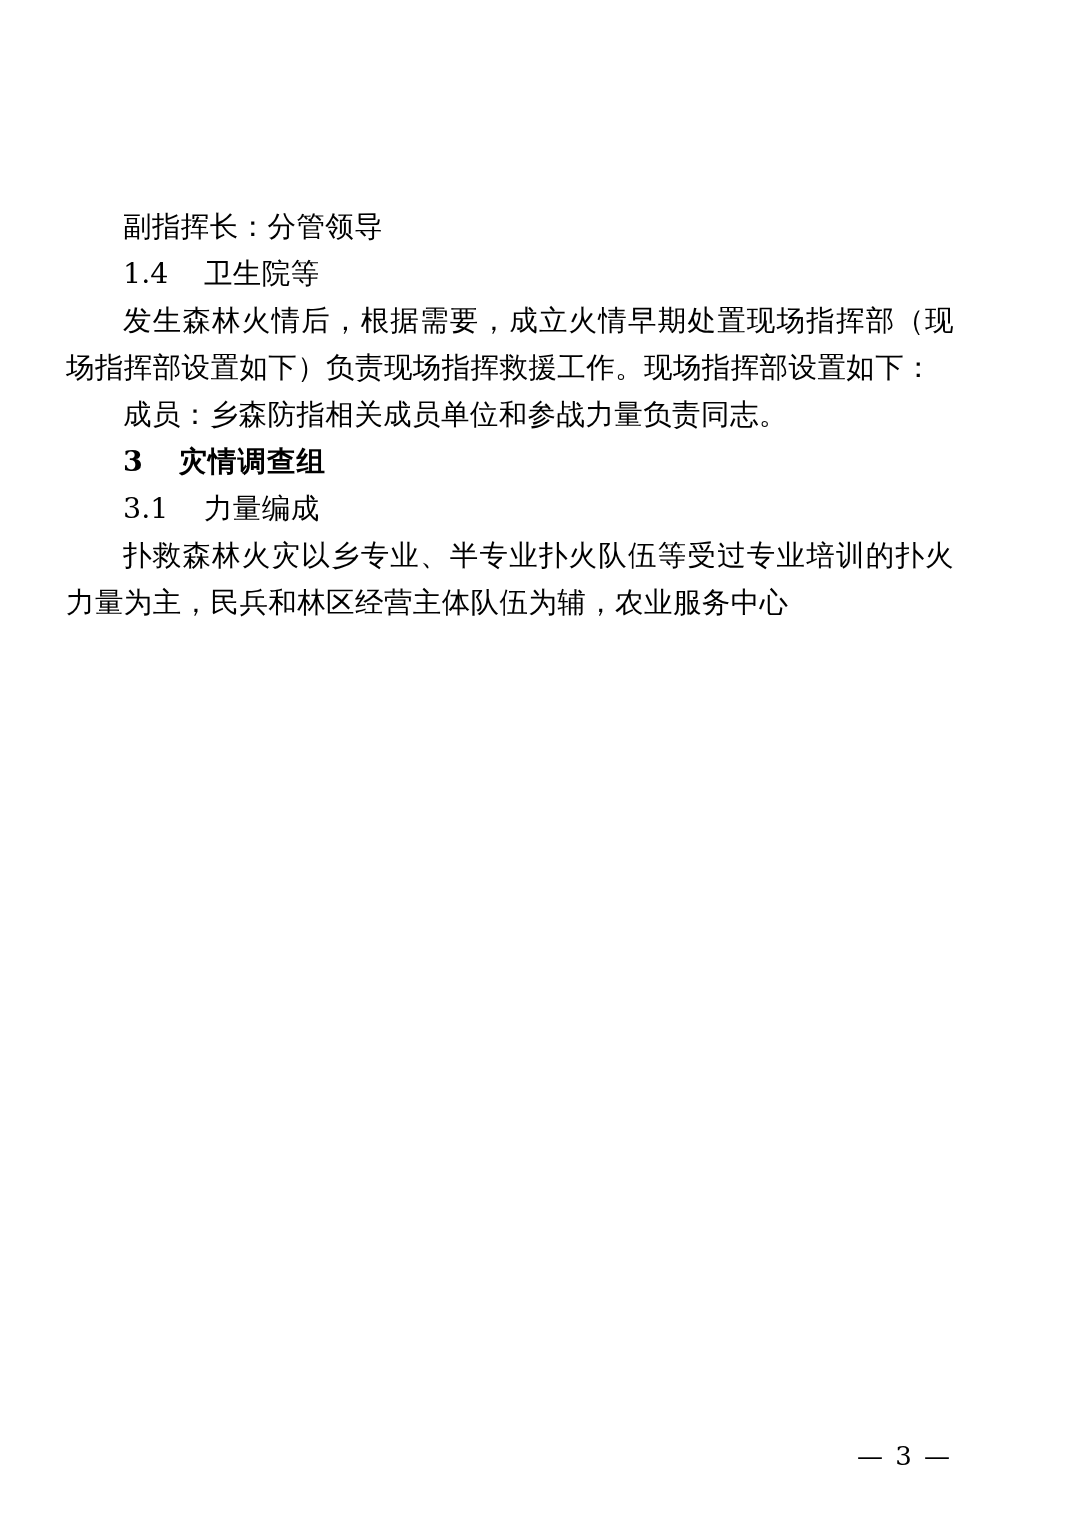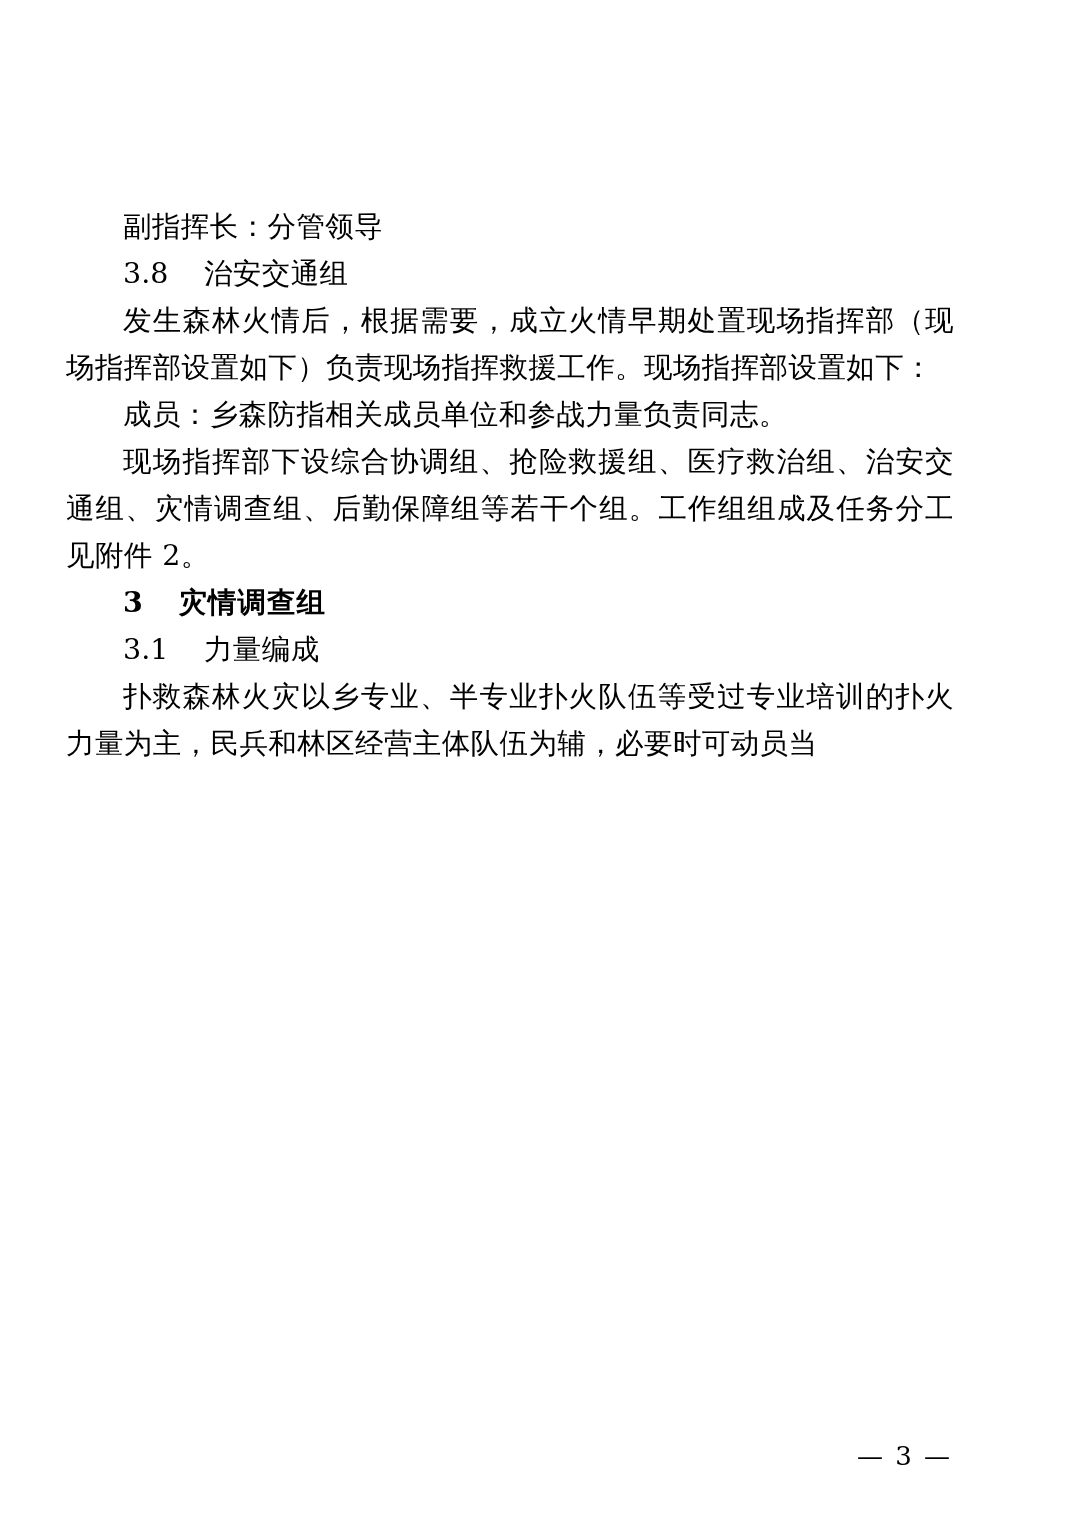--- a/index.html
+++ b/index.html
@@ -66,34 +66,33 @@
 </style>
 </head>
 <body>
 
 <div class="page">
   <div class="doc-body">
 
     <p class="para">副指挥长：分管领导</p>
 
 
-    <p class="heading-2"><span class="h-num">3.8</span><span class="h-gap-wide"></span><span>治安交通组</span></p>
+    <p class="heading-2"><span class="h-num">1.4</span><span class="h-gap-wide"></span><span>卫生院等</span></p>
 
     <p class="para">发生森林火情后，根据需要，成立火情早期处置现场指挥部（现场指挥部设置如下）负责现场指挥救援工作。现场指挥部设置如下：</p>
 
 
 
 
     <p class="para">成员：乡森防指相关成员单位和参战力量负责同志。</p>
 
-    <p class="para">现场指挥部下设综合协调组、抢险救援组、医疗救治组、治安交通组、灾情调查组、后勤保障组等若干个组。工作组组成及任务分工见附件 2。</p>
 
 
     <p class="heading-1"><span class="h-num">3</span><span class="h-gap-wide"></span><span>灾情调查组</span></p>
 
     <p class="heading-2"><span class="h-num">3.1</span><span class="h-gap-wide"></span><span>力量编成</span></p>
 
-    <p class="para">扑救森林火灾以乡专业、半专业扑火队伍等受过专业培训的扑火力量为主，民兵和林区经营主体队伍为辅，必要时可动员当</p>
+    <p class="para">扑救森林火灾以乡专业、半专业扑火队伍等受过专业培训的扑火力量为主，民兵和林区经营主体队伍为辅，农业服务中心</p>
 
   </div>
 
   <div class="footer">— 3 —</div>
 </div>
 
 </body></html>

